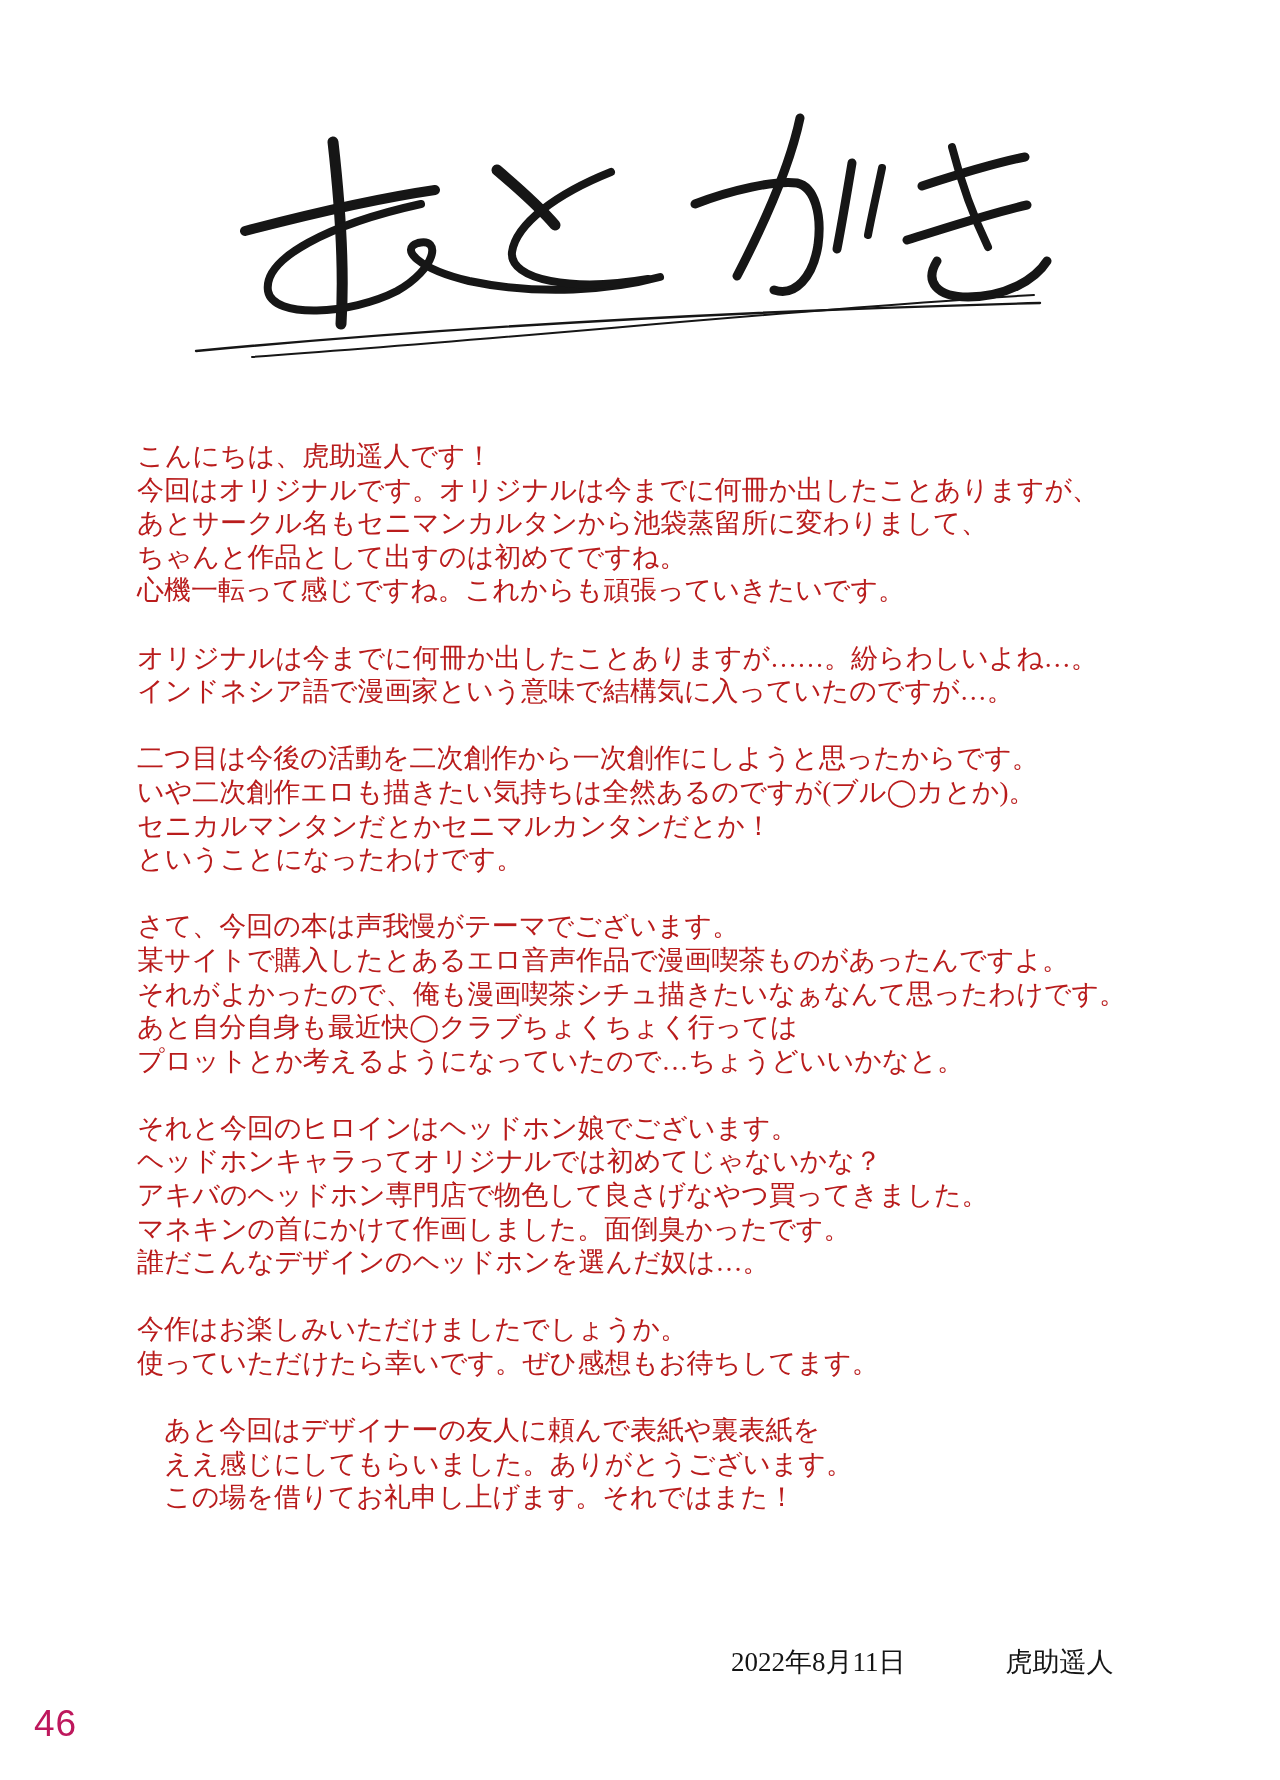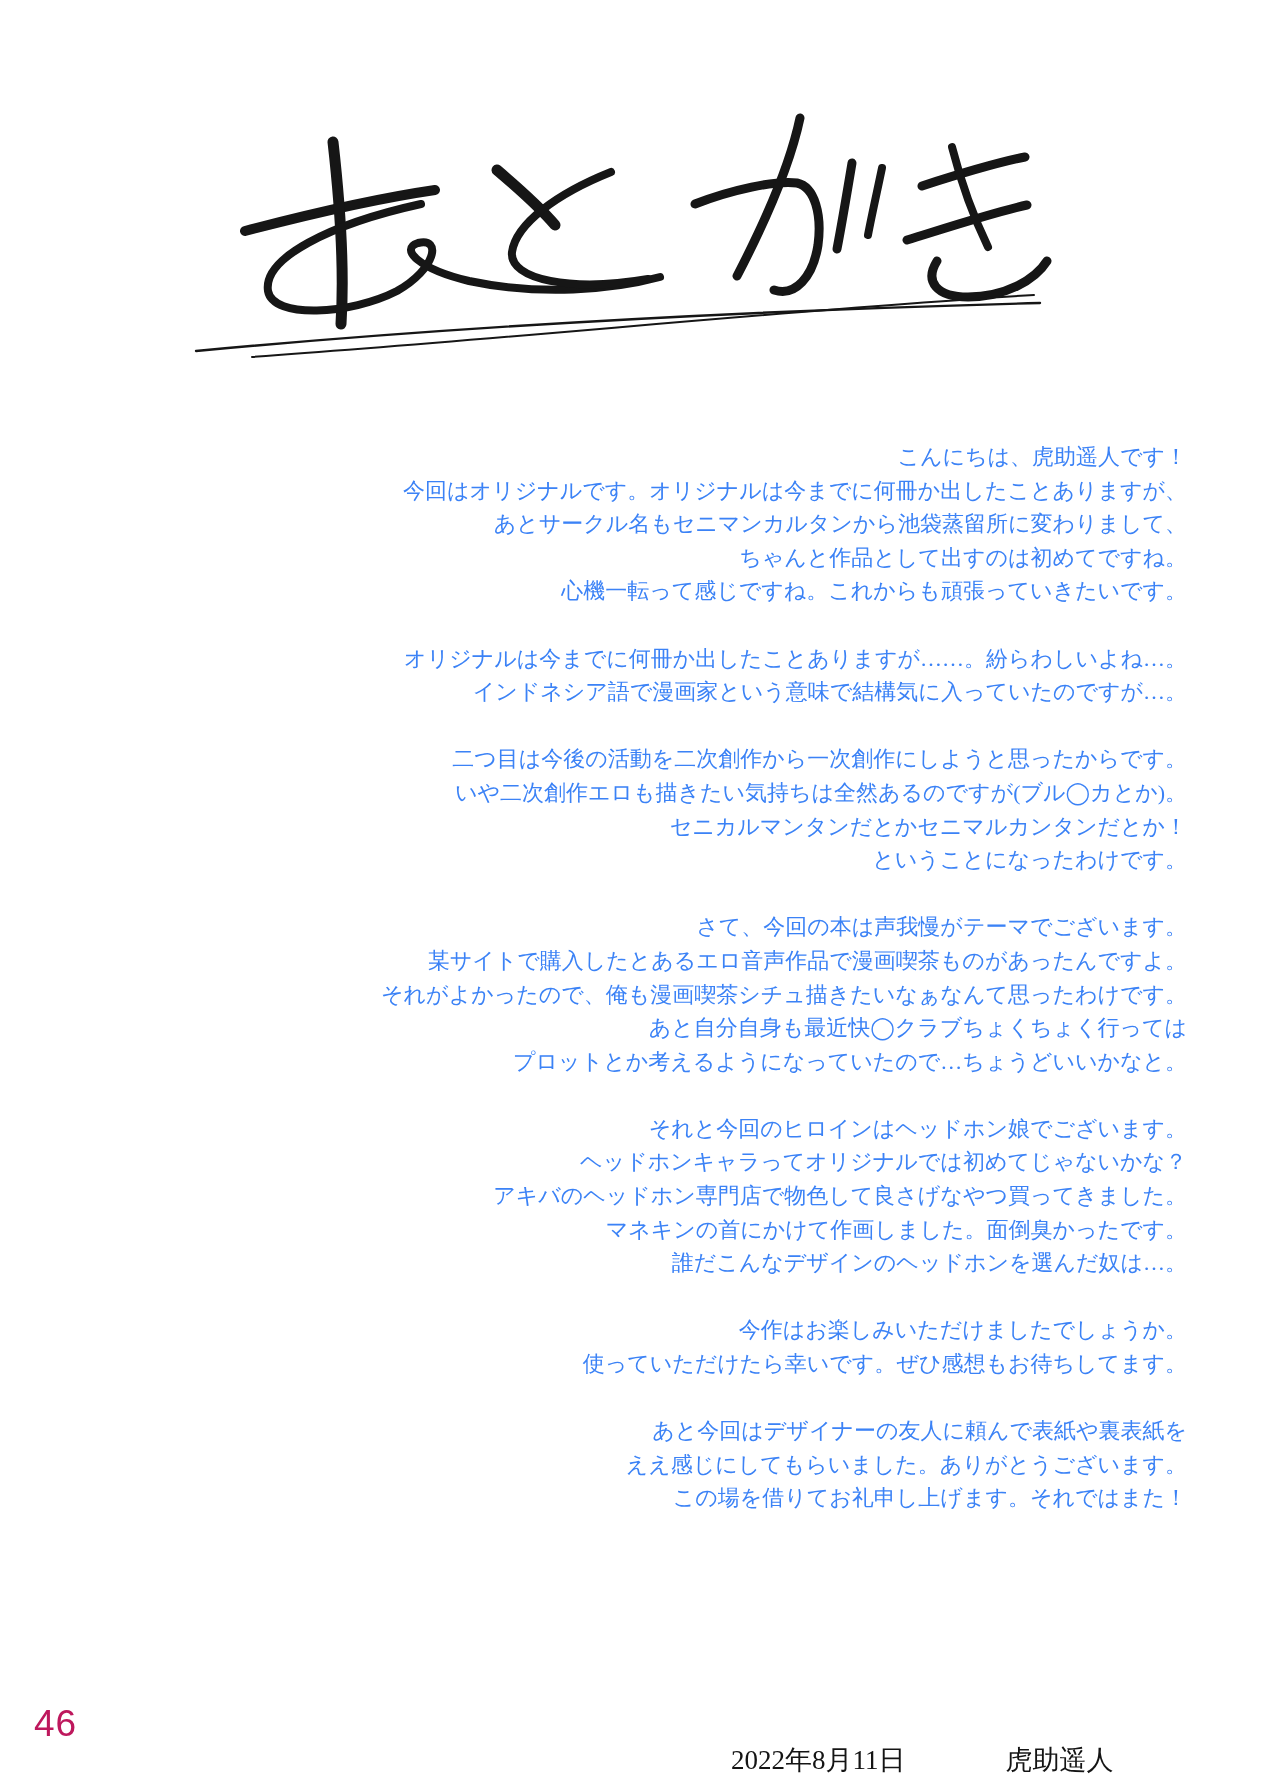--- a/index.html
+++ b/index.html
@@ -12,28 +12,28 @@
   
   .title-svg{position:absolute;left:0;top:0;width:1280px;height:400px;}
   .title-svg path{fill:none;stroke:#161616;stroke-linecap:round;stroke-linejoin:round;}
   .sr-only{
     position:absolute;left:200px;top:120px;width:1px;height:1px;
     overflow:hidden;clip:rect(0 0 0 0);white-space:nowrap;
   }
   
   .body-text{
     position:absolute;left:137px;top:440px;width:1050px;
-    font-size:22px;color:#3b82f6;text-align:right;
+    font-size:27px;color:#b91c1c;
   }
   .paragraph{margin:0 0 33.6px 0;}
-  .paragraph:last-child{margin-bottom:0;}
+  .paragraph:last-child{margin-bottom:0;margin-left:27px;}
   .text-line{height:33.6px;line-height:33.6px;white-space:pre;}
   
   .footer-line{
-    position:absolute;left:731px;top:1743px;
+    position:absolute;left:731px;top:1645px;
     font-size:27px;line-height:34px;display:flex;gap:100px;white-space:pre;
   }
   
   .page-number{
     position:absolute;left:34px;top:1704px;
     font-family:"Liberation Sans","DejaVu Sans",sans-serif;
     font-size:37px;line-height:40px;color:#be185d;letter-spacing:1px;
   }
 </style>
 </head>

